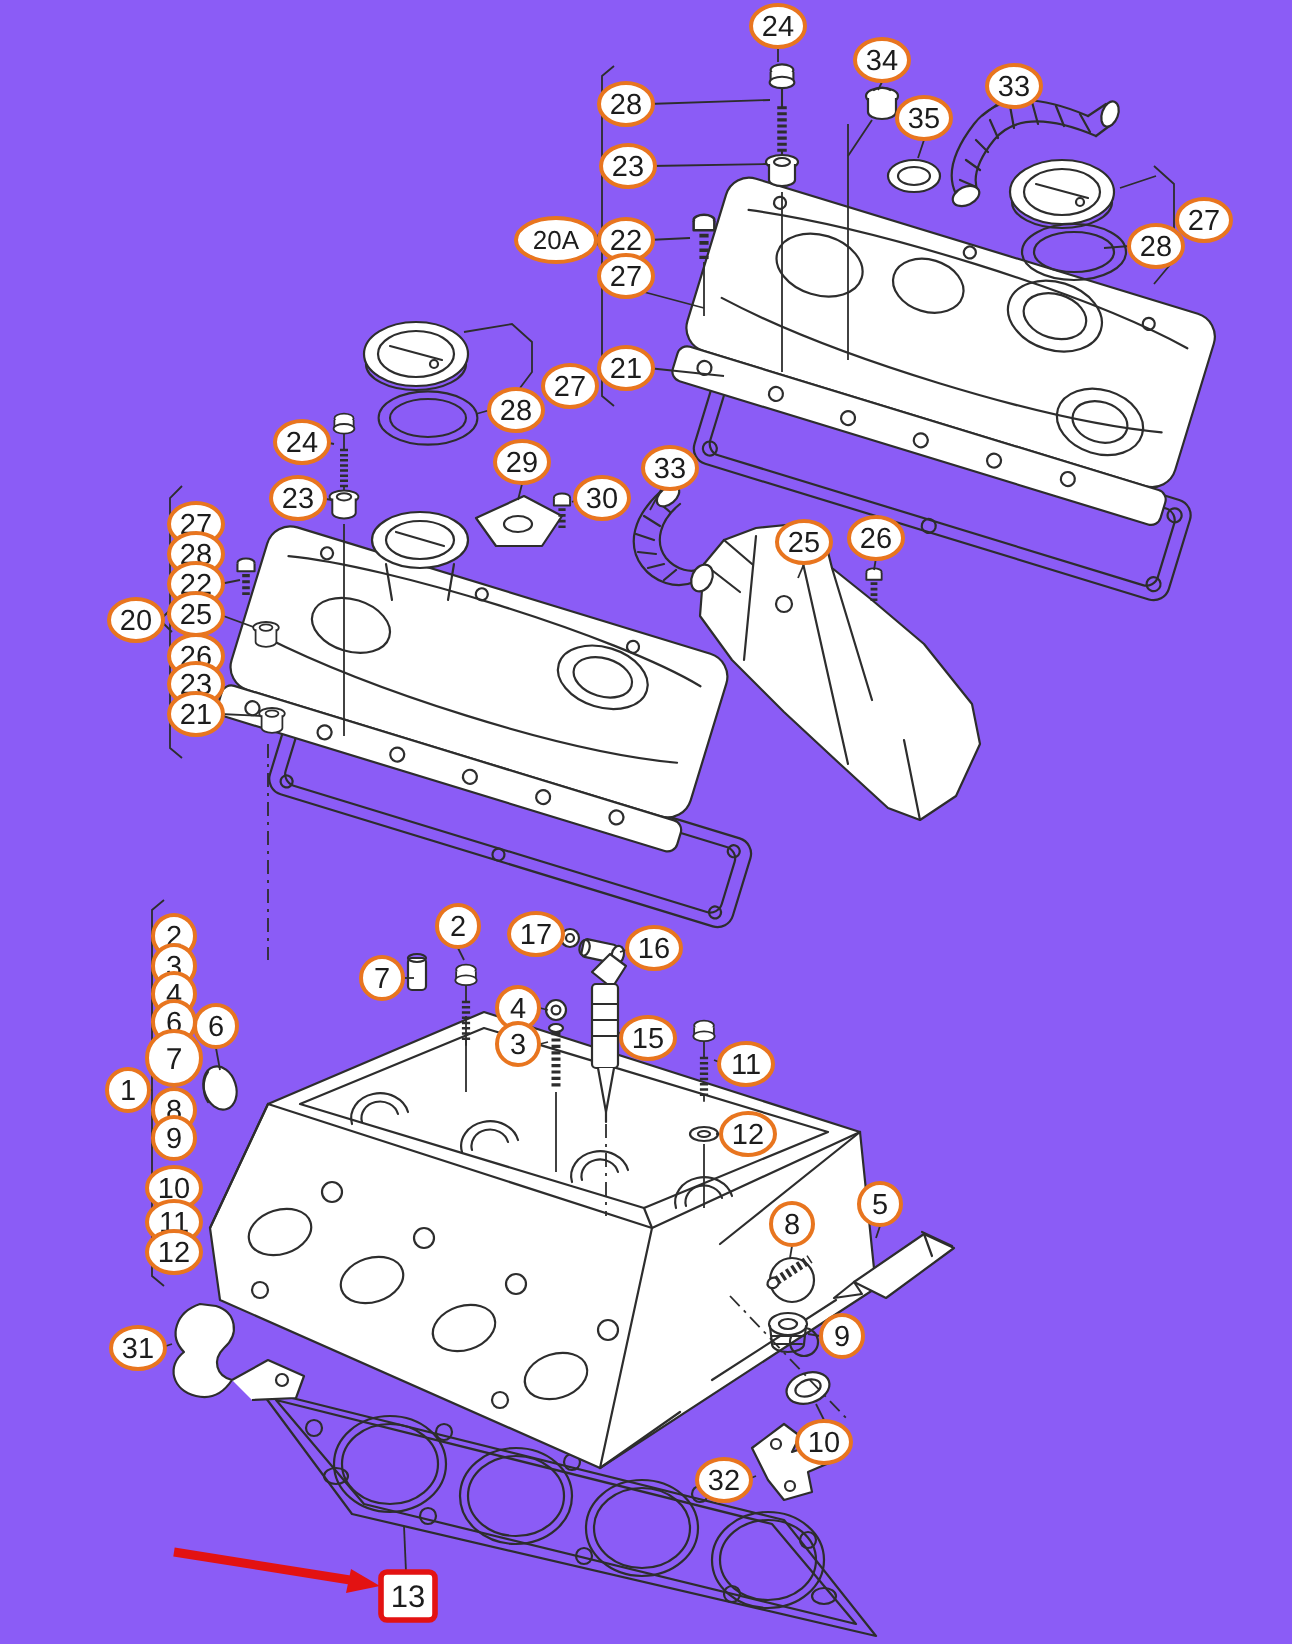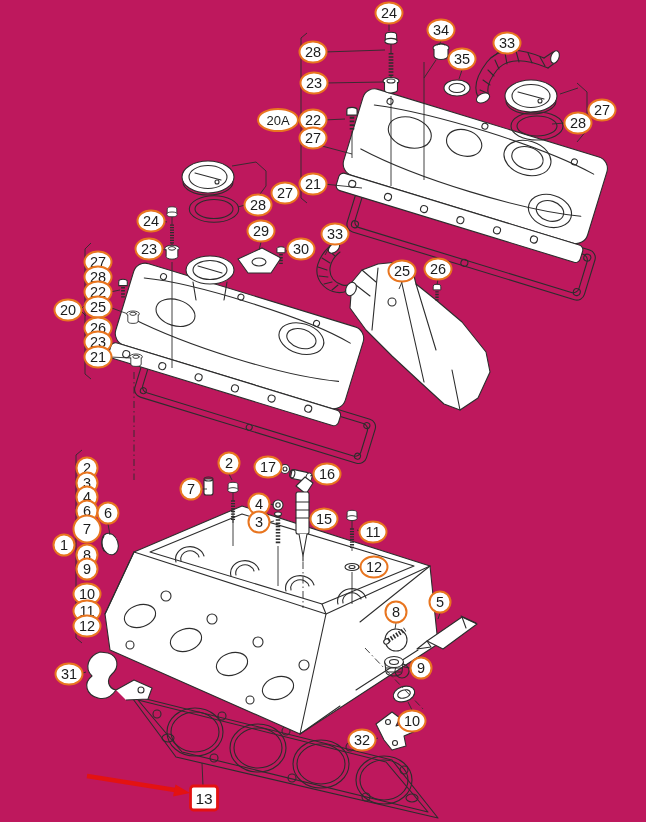--- a/index.html
+++ b/index.html
@@ -1,16 +1,16 @@
 <!DOCTYPE html>
 <html><head>
 <meta charset="utf-8">
 <style>
   html,body{margin:0;padding:0;background:#ffffff;}
-  #stage{position:relative;width:646px;height:822px;background:#be185d;overflow:hidden;
+  #stage{position:relative;width:646px;height:822px;background:#8b5cf6;overflow:hidden;
          font-family:"Liberation Sans",sans-serif;}
   svg{position:absolute;left:0;top:0;}
   .art{stroke:#2d2d2d;stroke-width:1.1;fill:none;stroke-linejoin:round;stroke-linecap:round;}
   .artw{stroke:#2d2d2d;stroke-width:1.1;fill:#ffffff;stroke-linejoin:round;}
   .thin{stroke:#2d2d2d;stroke-width:0.9;fill:none;}
   .dash{stroke:#2d2d2d;stroke-width:0.9;fill:none;stroke-dasharray:7 3 1.5 3;}
   .thread{stroke:#2d2d2d;fill:none;stroke-dasharray:1.6 1.6;}
   .callout-text{font-family:"Liberation Sans",sans-serif;fill:#1c1c1c;}
 </style>
 </head>

